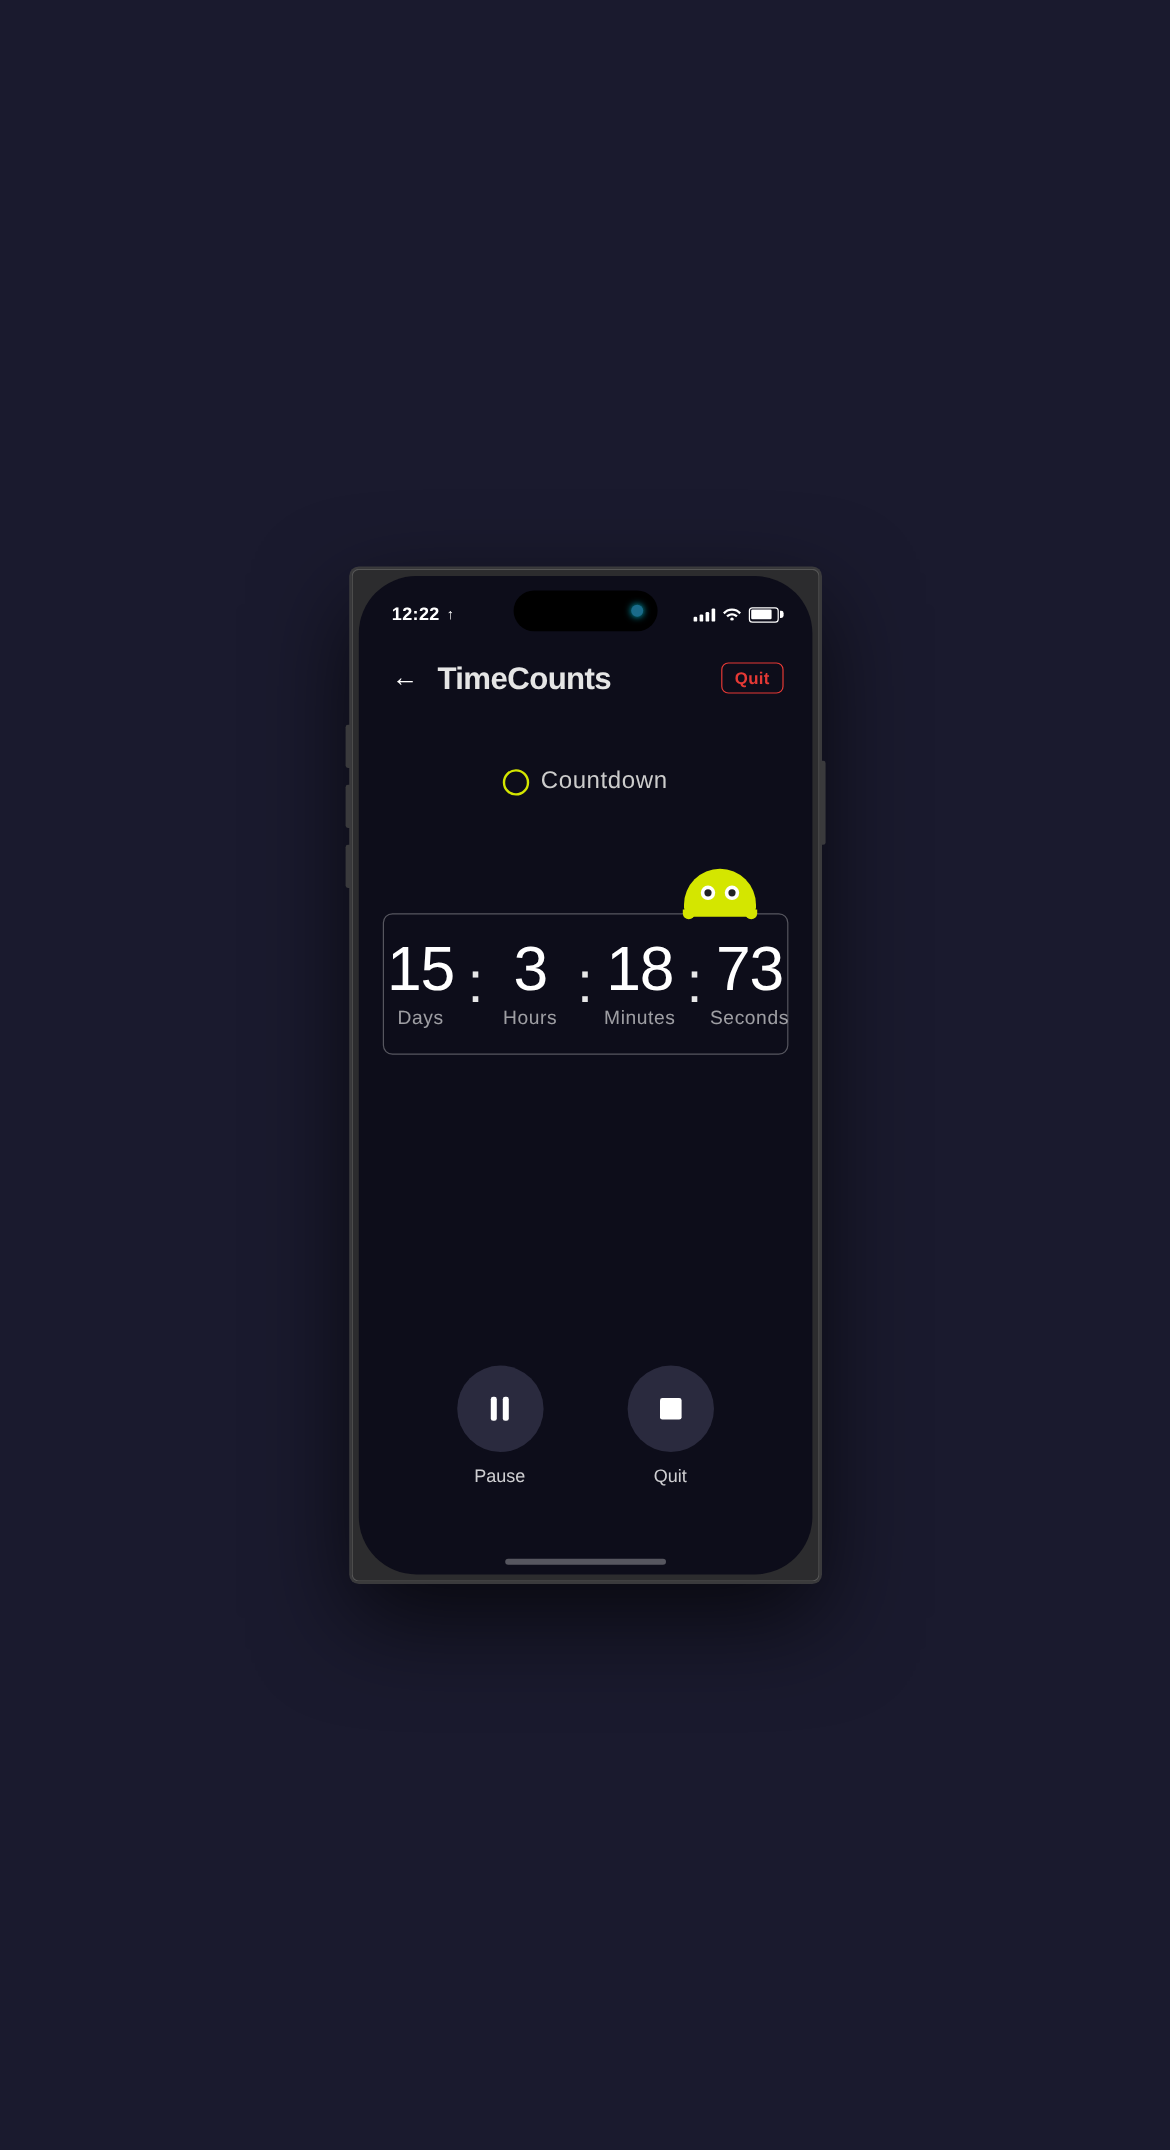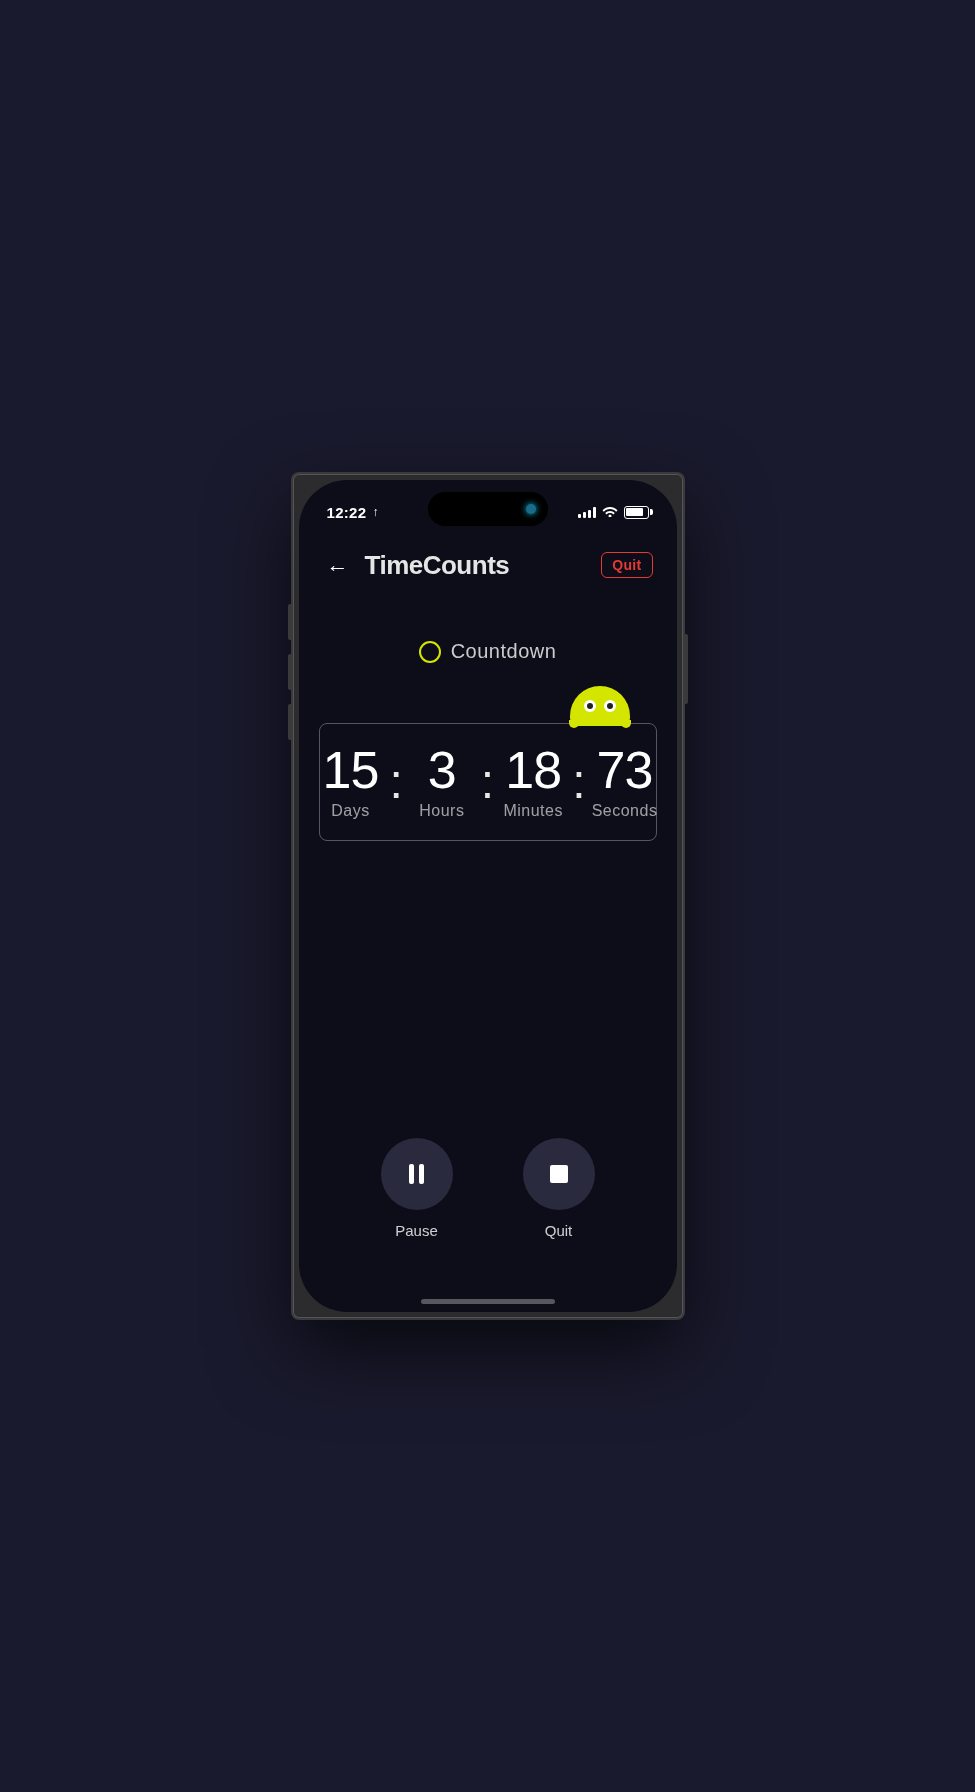--- a/index.html
+++ b/index.html
@@ -195,20 +195,21 @@
       letter-spacing: 0.3px;
     }
 
     
     .main-content {
       flex: 1;
       display: flex;
       flex-direction: column;
       align-items: center;
       padding: 0 20px;
+      gap: 38px;
     }
 
     
     .countdown-label-row {
       display: flex;
       align-items: center;
       gap: 10px;
       margin-top: 50px;
       margin-bottom: 60px;
     }

